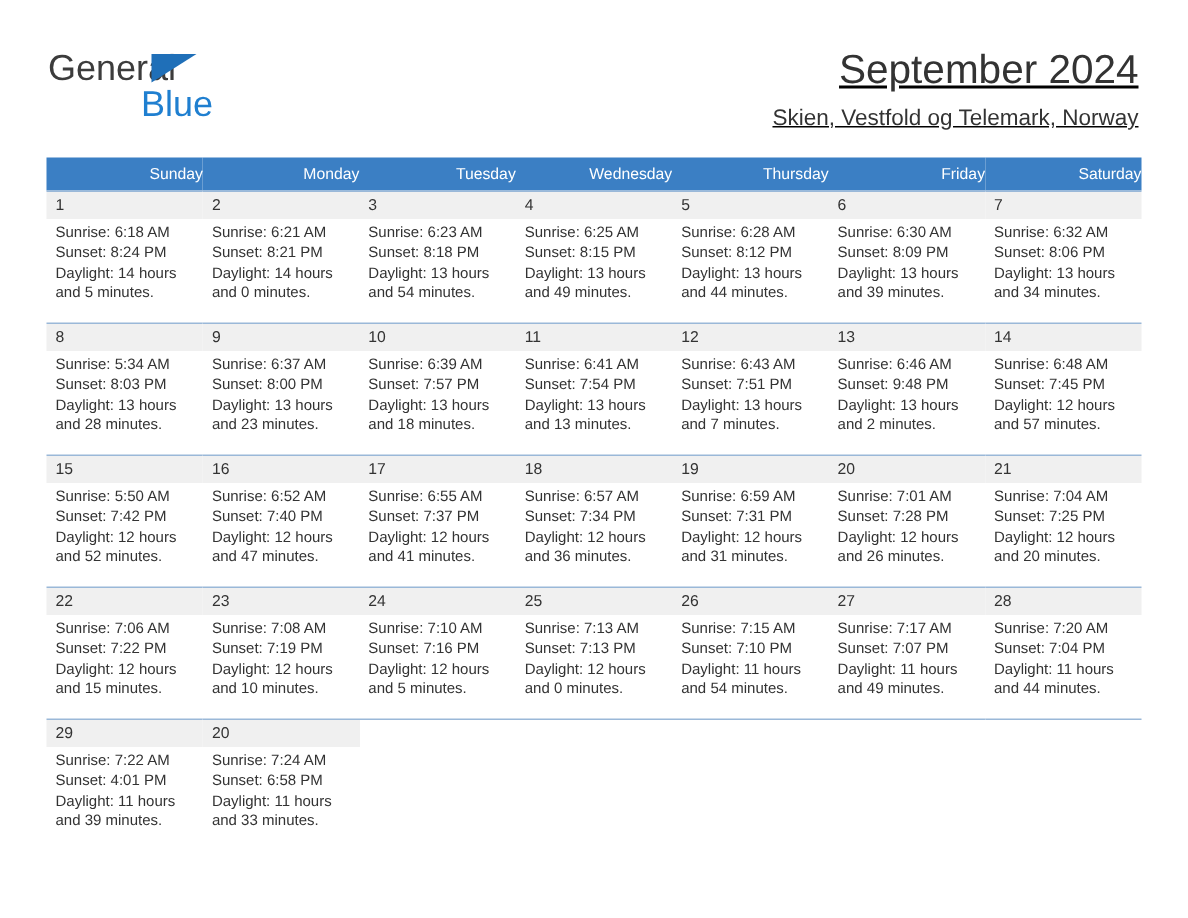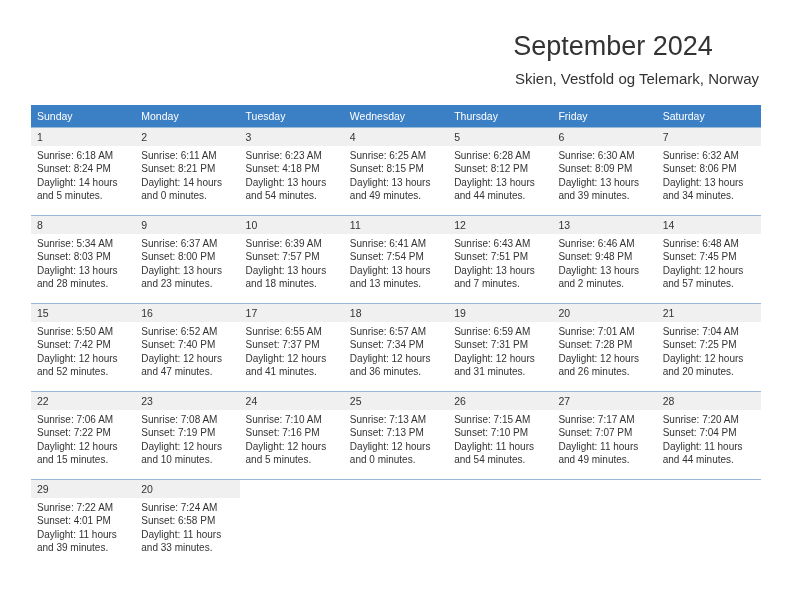--- a/index.html
+++ b/index.html
@@ -65,21 +65,22 @@
     top: 24px;
     font-size: 24px;
     color: #1f7fd0;
     font-weight: 400;
   }
 
   .title-block {
     position: absolute;
     right: 33px;
     top: 30px;
-    text-align: center;
+    text-align: right;
+    text-decoration: underline;
   }
   .cal-title {
     font-size: 27px;
     color: #333333;
     font-weight: 400;
     line-height: 32px;
     white-space: nowrap;
   }
   .cal-subtitle {
     font-size: 15px;
@@ -101,21 +102,21 @@
   table.cal-table {
     border-collapse: collapse;
     table-layout: fixed;
     width: 730px;
   }
   table.cal-table th {
     background: #3b7fc4;
     color: #ffffff;
     font-size: 10.5px;
     font-weight: 400;
-    text-align: left;
+    text-align: right;
     padding: 5px 0 5px 6px;
     height: 11px;
     border: none;
   }
   table.cal-table td {
     vertical-align: top;
     padding: 0;
     border: none;
     width: 104.28px;
     height: 88px;
@@ -151,20 +152,27 @@
     white-space: nowrap;
   }
 </style>
 </head>
 <body>
 
 <div class="page">
 
   <div class="header">
 
+    <div class="logo">
+      <div class="logo-row1">
+        <span class="logo-general">General</span>
+        <span class="logo-tri"></span>
+      </div>
+      <div class="logo-row2">Blue</div>
+    </div>
 
     <div class="title-block">
       <div class="cal-title">September 2024</div>
       <div class="cal-subtitle">Skien, Vestfold og Telemark, Norway</div>
     </div>
 
   </div>
 
   <div class="calendar">
     <table class="cal-table">
@@ -190,33 +198,33 @@
                   <div>Sunset: 8:24 PM</div>
                   <div>Daylight: 14 hours</div>
                   <div>and 5 minutes.</div>
                 </div>
               </div>
             </td>
           <td>
               <div class="cell">
                 <div class="daynum">2</div>
                 <div class="info">
-                  <div>Sunrise: 6:11 AM</div>
+                  <div>Sunrise: 6:21 AM</div>
                   <div>Sunset: 8:21 PM</div>
                   <div>Daylight: 14 hours</div>
                   <div>and 0 minutes.</div>
                 </div>
               </div>
             </td>
           <td>
               <div class="cell">
                 <div class="daynum">3</div>
                 <div class="info">
                   <div>Sunrise: 6:23 AM</div>
-                  <div>Sunset: 4:18 PM</div>
+                  <div>Sunset: 8:18 PM</div>
                   <div>Daylight: 13 hours</div>
                   <div>and 54 minutes.</div>
                 </div>
               </div>
             </td>
           <td>
               <div class="cell">
                 <div class="daynum">4</div>
                 <div class="info">
                   <div>Sunrise: 6:25 AM</div>

